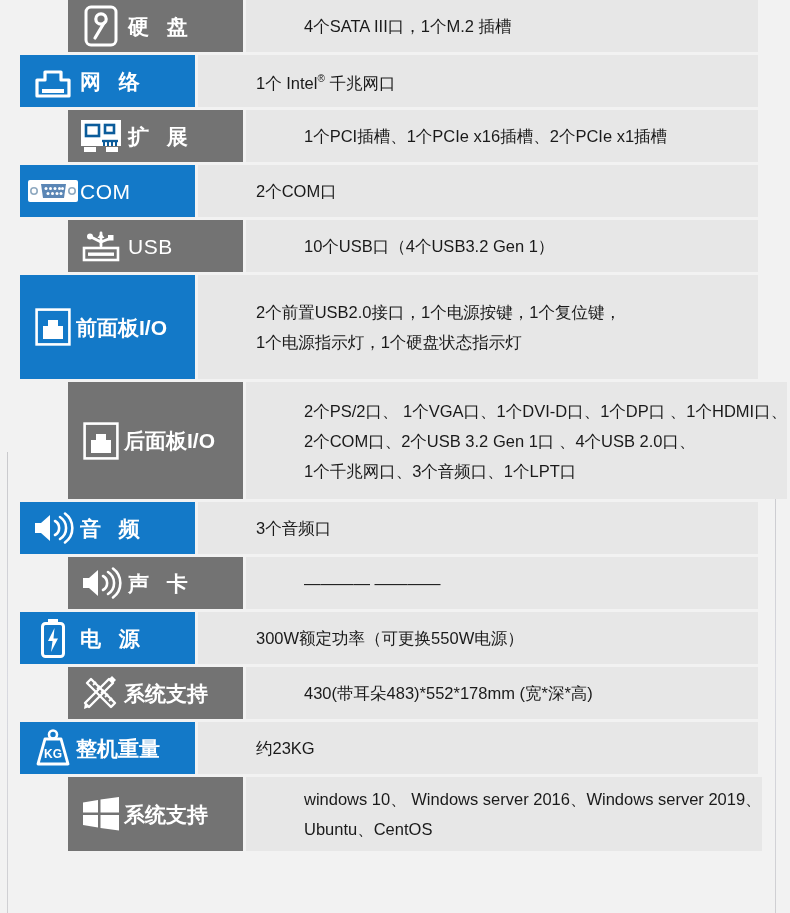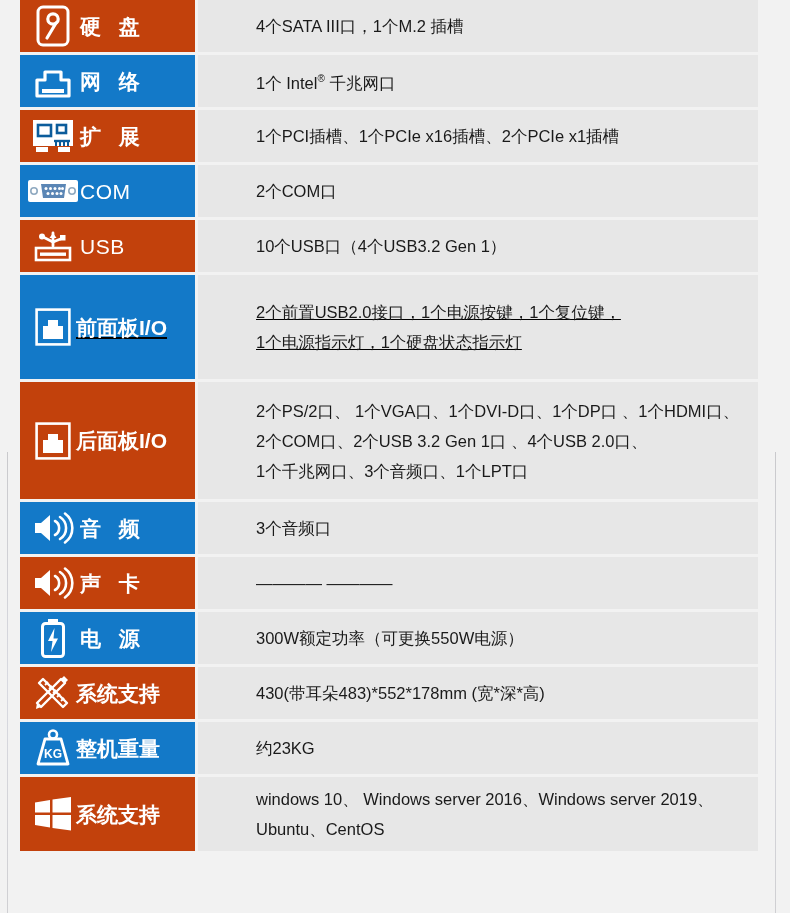--- a/index.html
+++ b/index.html
@@ -48,21 +48,21 @@
   
   .label-cell {
     width: 175px;
     flex: 0 0 175px;
     display: flex;
     align-items: center;
     color: #ffffff;
     box-sizing: border-box;
     padding-left: 6px;
   }
-  .label-cell.dark  { background: #c2410c; }
+  .label-cell.dark  { background: #737373; margin-left: 48px; }
   .label-cell.light { background: #1379c8; }
 
   .icon-box {
     flex: 0 0 auto;
     width: 54px;
     height: 44px;
     display: flex;
     align-items: center;
     justify-content: center;
   }
@@ -91,21 +91,21 @@
     color: #1a1a1a;
     font-size: 16.5px;
     line-height: 30px;
     margin-left: 3px;
   }
   .value-cell .line { white-space: nowrap; margin-left: 36px; }
   .value-cell .sup { font-size: 10px; vertical-align: super; }
 
   
   .h-std   { height: 52px; }
-  .h-tall2 { height: 104px; text-decoration: underline; }
+  .h-tall2 { height: 104px; }
   .h-tall3 { height: 117px; }
   .h-os    { height: 74px; }
 </style>
 </head>
 <body>
 
 <div class="edge-left"></div>
 <div class="edge-right"></div>
 
 <div class="spec-table" id="spec-table">

